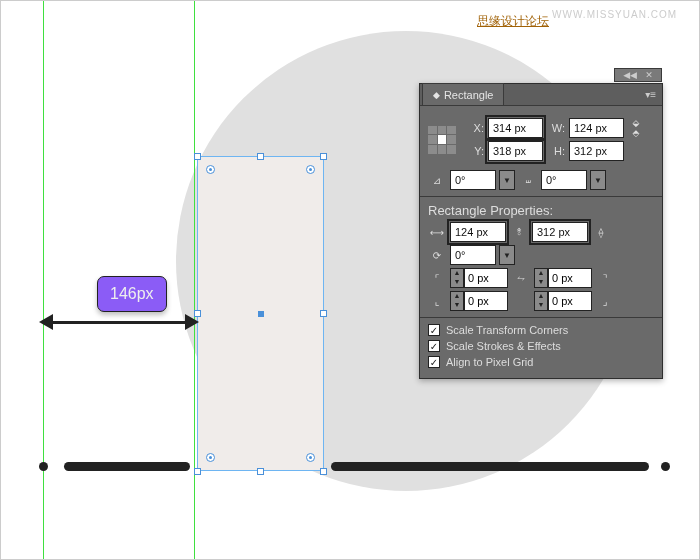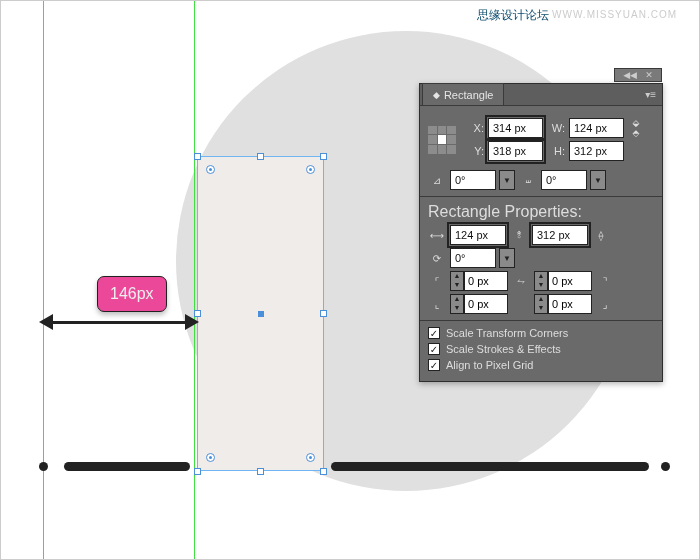--- a/index.html
+++ b/index.html
@@ -1,30 +1,30 @@
 <!DOCTYPE html>
 <html><head>
 <meta charset="utf-8">
 <style>
   * { box-sizing: border-box; margin: 0; padding: 0; font-family: Tahoma, Arial, sans-serif; }
   body { background: #fff; width: 700px; height: 560px; position: relative; overflow: hidden; border: 1px solid #ccc; }
-  .watermark-cn { position: absolute; top: 6px; right: 150px; font-size: 12px; color: #0c4a6e; }
+  .watermark-cn { position: absolute; top: 12px; right: 150px; font-size: 12px; color: #a16207; text-decoration: underline; }
   .watermark-url { position: absolute; top: 8px; right: 22px; font-size: 10px; color: #ccc; letter-spacing: 1px; }
   
   .guide-v { position: absolute; top: 0; bottom: 0; width: 1px; background: #3fe03f; }
   .circle-bg { position: absolute; width: 460px; height: 460px; border-radius: 50%; background: #e0e0e0; top: 30px; left: 175px; }
   .bottom-line { position: absolute; height: 9px; background: #222; border-radius: 5px; }
   .bottom-dot { position: absolute; width: 9px; height: 9px; background: #222; border-radius: 5px; }
   .sel-rect { position: absolute; border: 1.5px solid #6eb5f2; background: #f0ecea; }
   .sel-handle { position: absolute; width: 7px; height: 7px; background: #fff; border: 1px solid #4a90d9; }
   .anchor { position: absolute; width: 9px; height: 9px; border: 1.5px solid #4a90d9; background: #fff; border-radius: 50%; }
   .anchor::after { content: ''; width: 3px; height: 3px; background: #4a90d9; border-radius: 50%; position: absolute; top: 1.5px; left: 1.5px; }
   .center-dot { position: absolute; width: 6px; height: 6px; background: #4a90d9; }
   
-  .badge { position: absolute; background: #ec4899; color: #eee; padding: 8px 12px; border-radius: 7px; font-size: 16px; box-shadow: 0 3px 5px rgba(0,0,0,0.25); border: 1px solid #222; }
+  .badge { position: absolute; background: #8b5cf6; color: #eee; padding: 8px 12px; border-radius: 7px; font-size: 16px; box-shadow: 0 3px 5px rgba(0,0,0,0.25); border: 1px solid #222; }
   .arrow-line { position: absolute; height: 3px; background: #222; }
   .arrow-head { position: absolute; width: 0; height: 0; border-top: 8px solid transparent; border-bottom: 8px solid transparent; }
   
   .panel { position: absolute; top: 82px; right: 36px; width: 244px; background: #6a6a6a; border: 1px solid #2e2e2e; font-size: 11px; color: #ddd; box-shadow: 0 2px 6px rgba(0,0,0,.3); }
   .panel-grip { position: absolute; top: -16px; right: 0; width: 48px; height: 14px; background: #7a7a7a; border: 1px solid #3a3a3a; display:flex; align-items:center; justify-content:space-around; padding: 0 4px; }
   .panel-grip span { font-size: 9px; color: #ccc; }
   .tab-row { display: flex; align-items: center; border-bottom: 1px solid #3a3a3a; background: #5e5e5e; height: 22px; padding-left: 2px; }
   .tab { background: #6a6a6a; height: 22px; padding: 0 10px; display: flex; align-items: center; gap: 4px; font-size: 11px; color: #e5e5e5; border: 1px solid #3a3a3a; border-bottom: none; margin-top: -1px; }
   .tab .arr { font-size: 9px; }
   .tab-more { margin-left: auto; padding: 0 6px; font-size: 10px; color: #ccc; cursor: default;}
@@ -32,21 +32,21 @@
   .row { display: flex; align-items: center; margin: 3px 0; gap: 4px; }
   .row label { width: 18px; text-align: right; font-size: 11px; color: #ddd; }
   .input { height: 20px; background: #fff; color: #111; border: 1px solid #222; padding: 0 4px; font-size: 11px; width: 55px; }
   .input.hl { outline: 2px solid #222; outline-offset: 1px; }
   .dropbtn { width: 16px; height: 20px; background: #8a8a8a; border: 1px solid #222; display: inline-flex; align-items: center; justify-content: center; font-size: 8px; color: #222; margin-left: -1px; }
   .refpoint { width: 28px; height: 28px; display: grid; grid-template-columns: repeat(3,1fr); grid-template-rows: repeat(3,1fr); gap: 1px; margin-right: 6px; }
   .refpoint div { background: #8c8c8c; }
   .refpoint .sel { background: #fff; }
   .mini-icon { width: 18px; height: 18px; display: inline-flex; align-items: center; justify-content: center; font-size: 10px; color: #ddd; }
   .divider { height: 1px; background: #3a3a3a; margin: 6px -8px; }
-  .section-title { color: #ddd; font-size: 16px; margin: 4px 0 4px 0; }
+  .section-title { color: #ddd; font-size: 13px; margin: 4px 0 4px 0; }
   .stepper { display: flex; align-items: center; }
   .stepper .arrows { width: 14px; height: 20px; background: #8a8a8a; border: 1px solid #222; display: flex; flex-direction: column; }
   .stepper .arrows span { flex:1; font-size:7px; text-align:center; line-height:8px; color:#222;}
   .stepper input { width: 44px; height: 20px; background: #fff; border: 1px solid #222; font-size: 11px; padding: 0 3px; }
   .cb-row { display: flex; align-items: center; gap: 6px; margin: 4px 0; }
   .cb { width: 12px; height: 12px; background: #fff; border: 1px solid #222; display: inline-flex; align-items: center; justify-content: center; font-size: 10px; color: #222; }
   .link-pair { width: 16px; display:flex; flex-direction:column; align-items:center; font-size:9px; color:#ddd; }
 </style>
 </head>
 <body>

